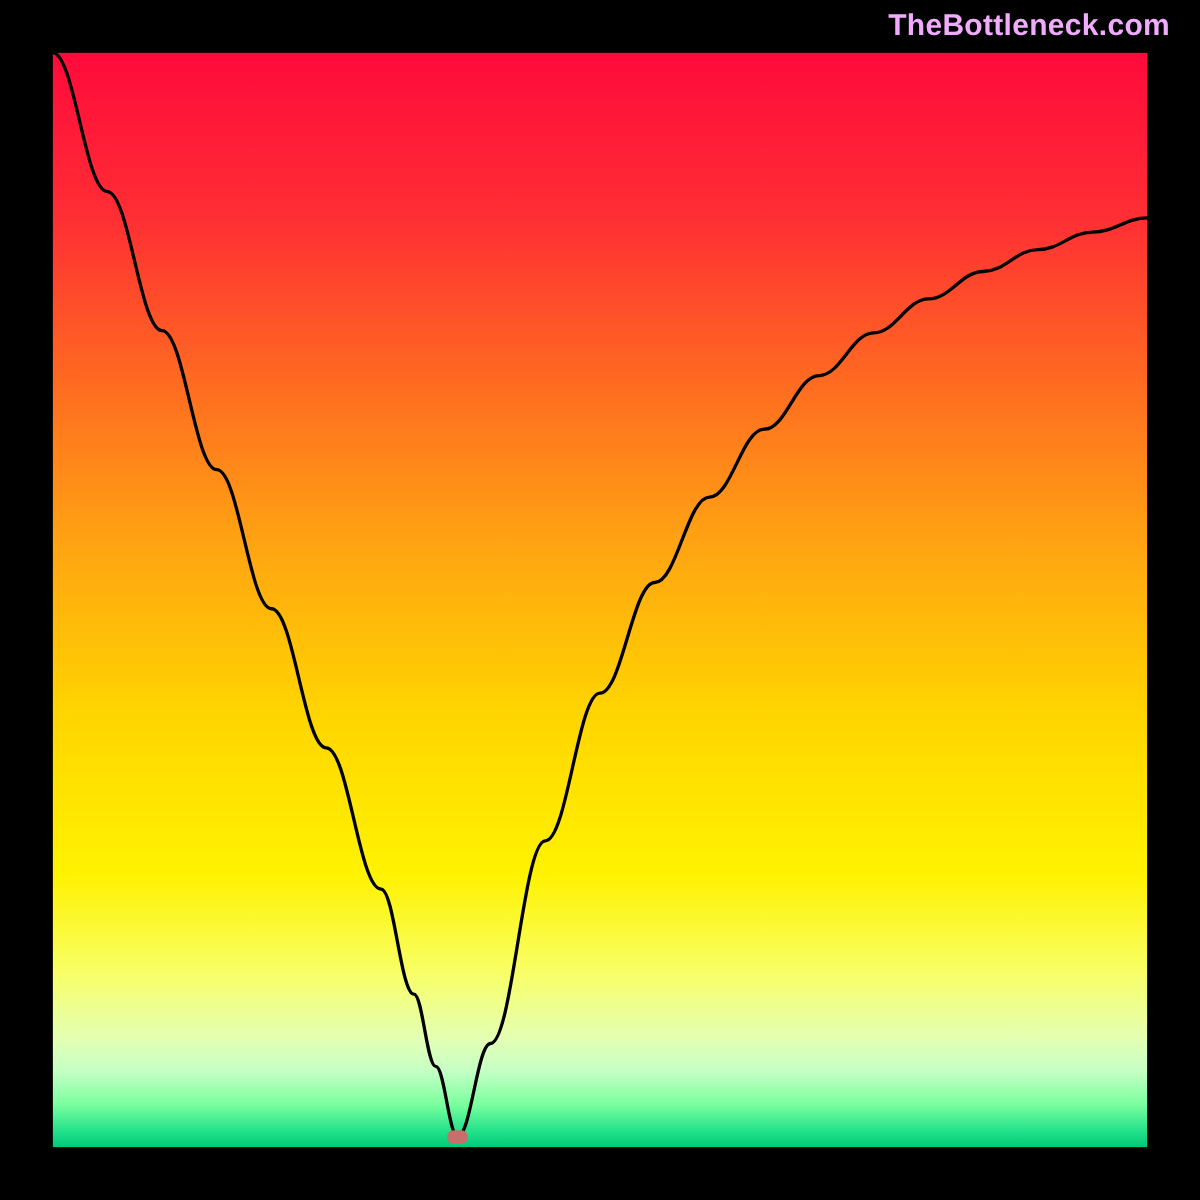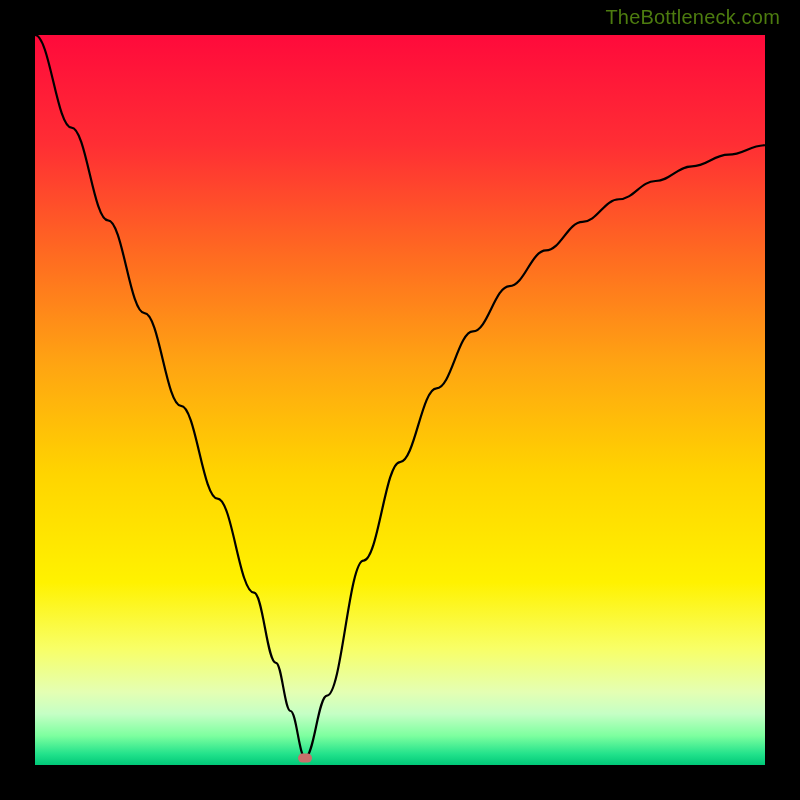--- a/index.html
+++ b/index.html
@@ -44,22 +44,22 @@
     fill: none;
     stroke: #000;
     stroke-width: 2.2;
   }
   .watermark {
     position: absolute;
     top: 6px;
     right: 20px;
     font-family: Arial, Helvetica, sans-serif;
     font-size: 20px;
-    font-weight: 400;
-    color: #4d7c0f;
+    font-weight: 700;
+    color: #f0abfc;
     letter-spacing: 0.2px;
   }
   .marker {
     position: absolute;
     width: 14px;
     height: 9px;
     border-radius: 5px;
     transform: translate(-50%, -50%);
   }
 </style>

